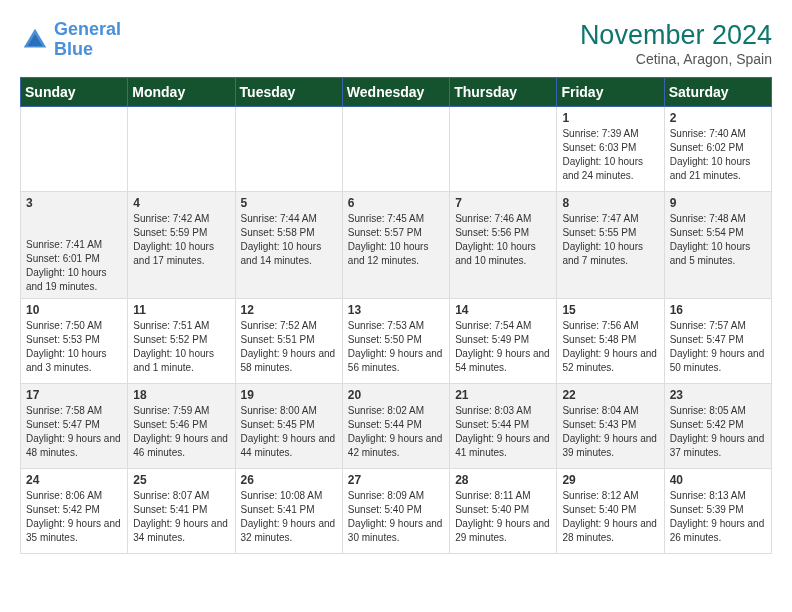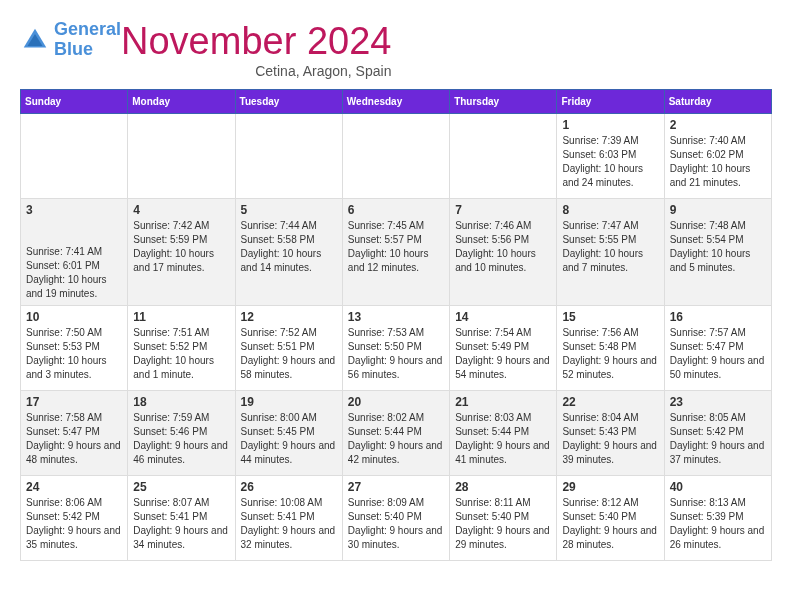--- a/index.html
+++ b/index.html
@@ -5,20 +5,21 @@
     * { box-sizing: border-box; margin: 0; padding: 0; }
     body {
       font-family: Arial, sans-serif;
       background: #fff;
       width: 792px;
       min-height: 612px;
       padding: 20px;
     }
     .header {
       display: flex;
+      justify-content: space-between;
       align-items: flex-start;
       margin-bottom: 10px;
     }
     .logo {
       display: flex;
       align-items: center;
     }
     .logo-text {
       font-size: 18px;
       font-weight: bold;
@@ -30,36 +31,36 @@
     }
     .logo-icon {
       width: 30px;
       height: 30px;
       margin-right: 4px;
     }
     .title-block {
       text-align: right;
     }
     .month-title {
-      font-size: 38px;
+      font-size: 27px;
       font-weight: normal;
-      color: #be185d;
+      color: #0f766e;
     }
     .location {
       font-size: 14px;
       color: #555;
     }
     table {
       width: 100%;
       border-collapse: collapse;
     }
     thead tr th {
-      background-color: #6d28d9;
+      background-color: #14532d;
       color: #fff;
-      font-size: 10px;
+      font-size: 14px;
       padding: 6px 4px;
       text-align: left;
       border: 1px solid #3a62b0;
     }
     tbody tr td {
       width: 14.28%;
       vertical-align: top;
       padding: 4px 5px;
       font-size: 10.5px;
       color: #333;

